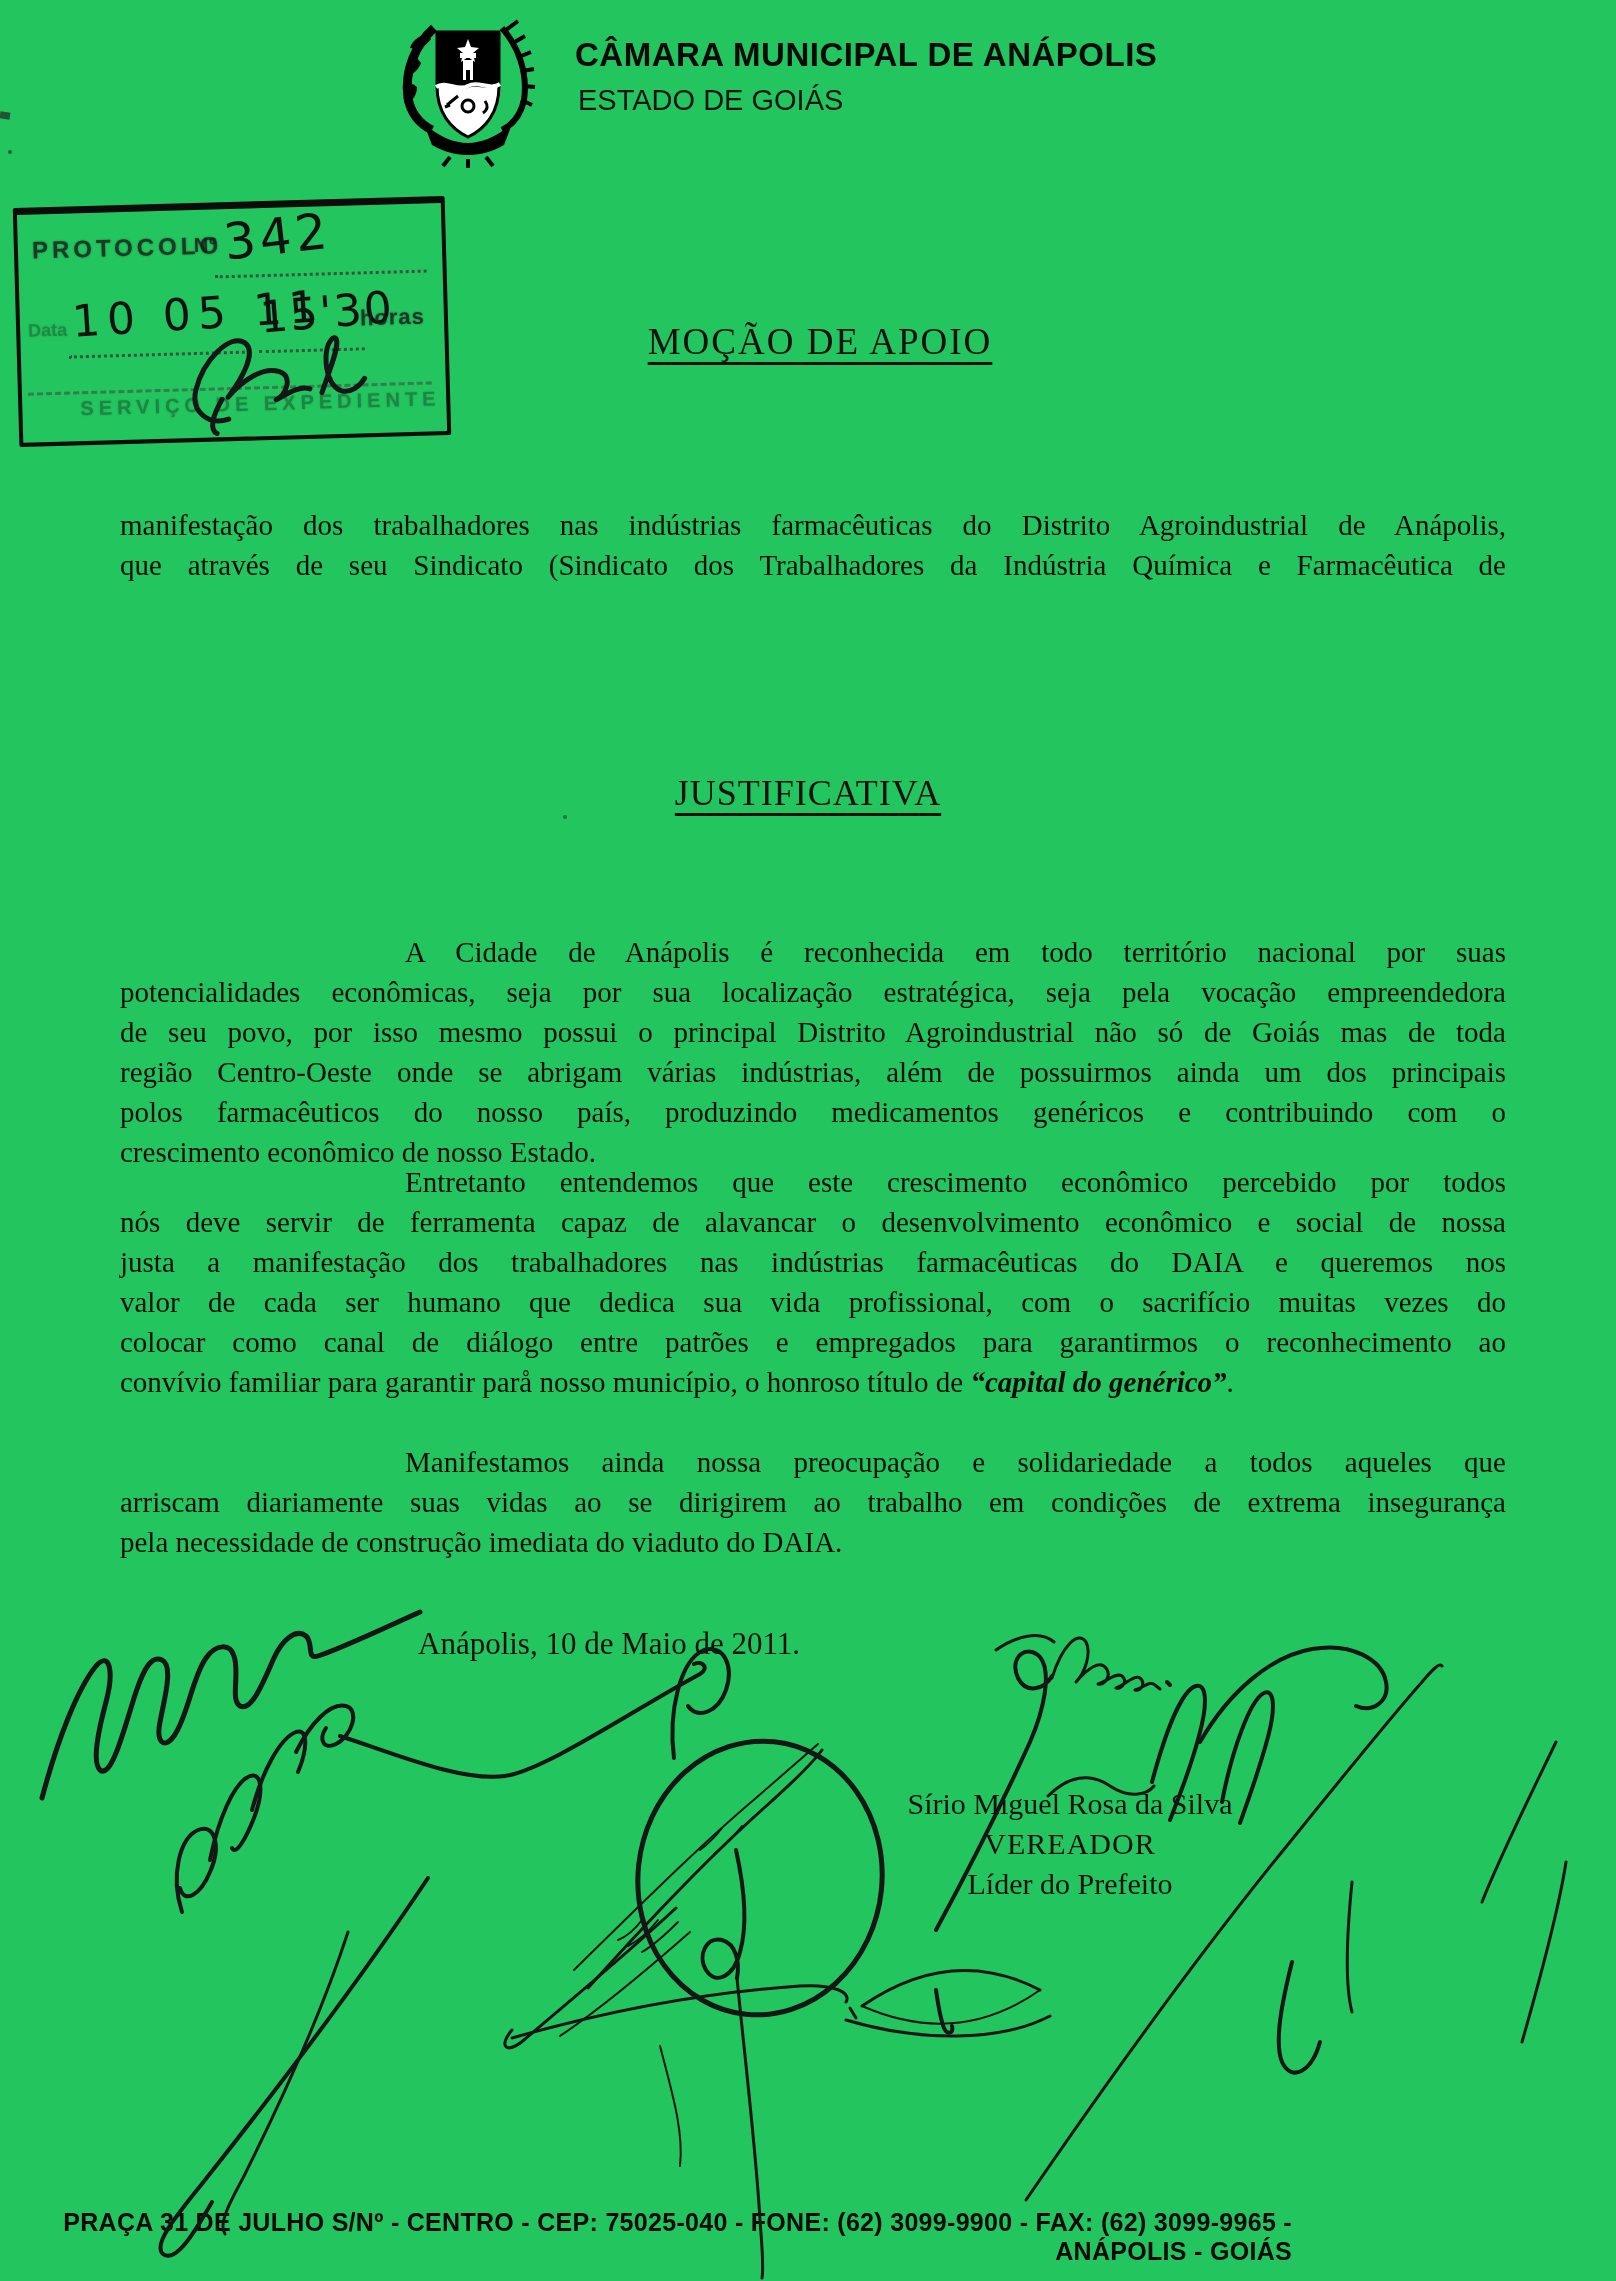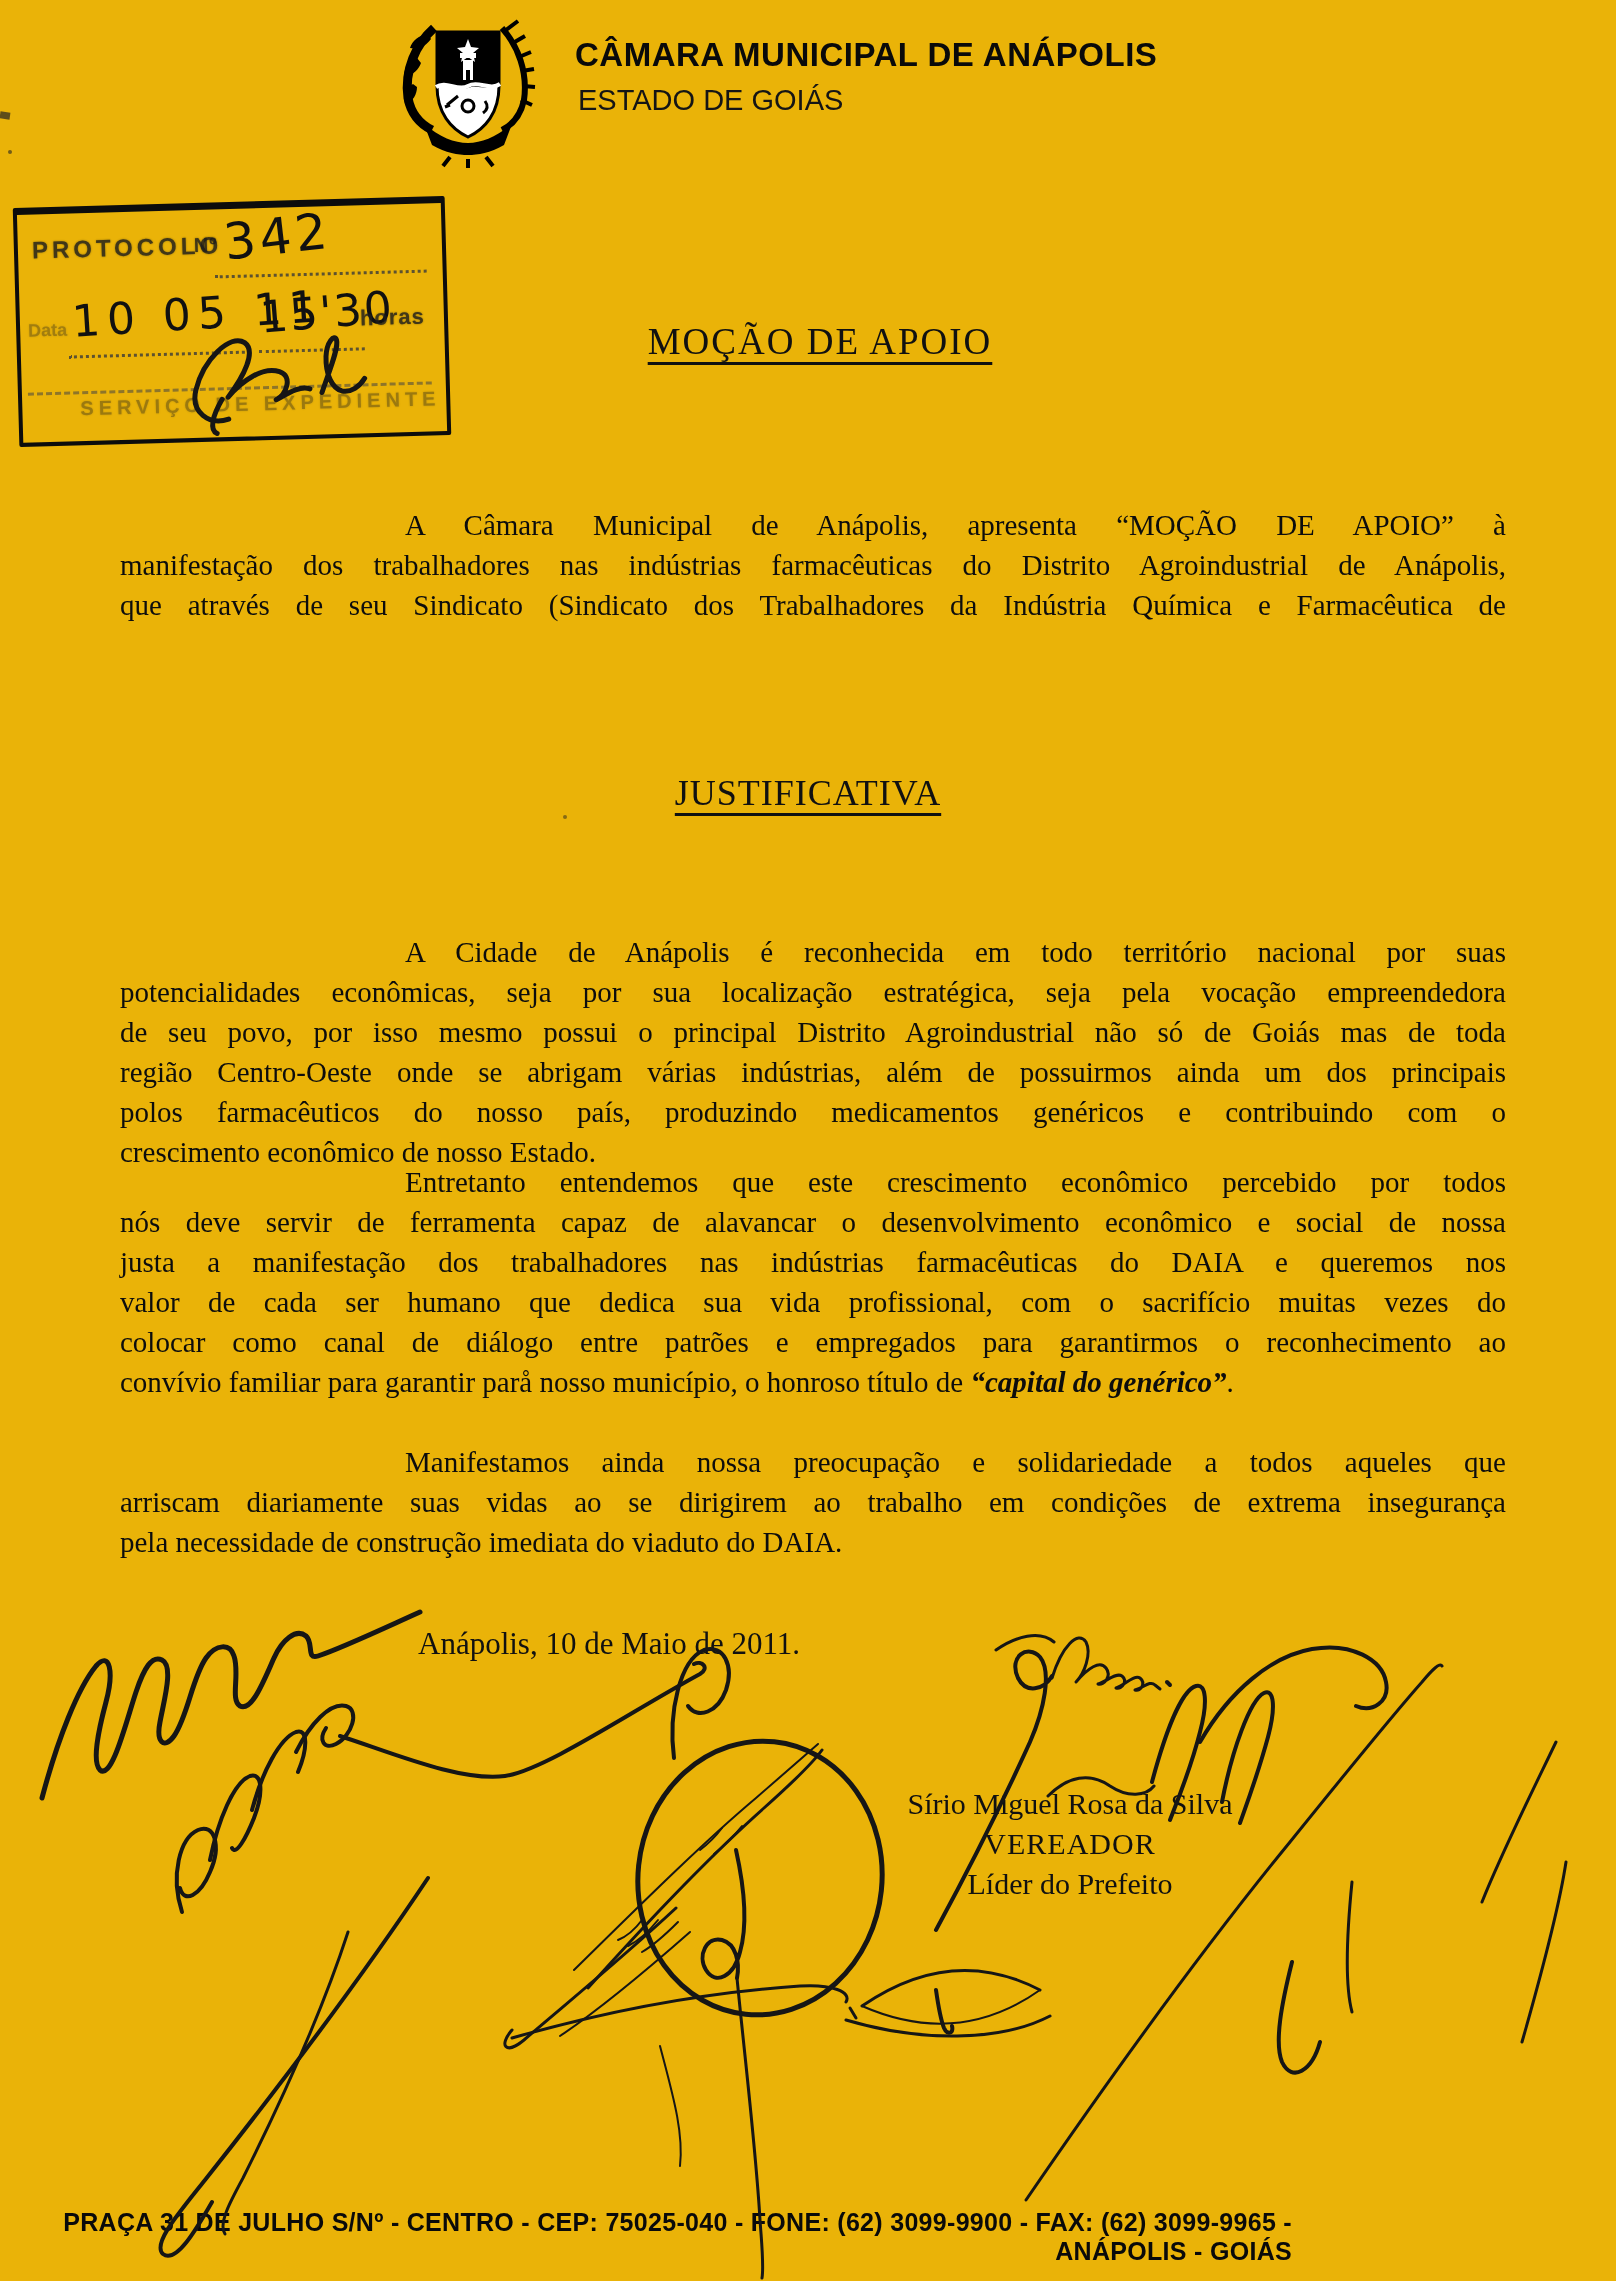--- a/index.html
+++ b/index.html
@@ -1,16 +1,16 @@
 <!DOCTYPE html>
 <html><head>
 <meta charset="utf-8">
 <style>
   html,body{margin:0;padding:0;background:#e8e8e8;}
-  .page{position:relative;width:1616px;height:2281px;background:#eab308;overflow:hidden;
+  .page{position:relative;width:1616px;height:2281px;background:#22c55e;overflow:hidden;
         font-family:"Liberation Serif","DejaVu Serif",serif;color:#111;margin:0 auto;}
   .abs{position:absolute;}
   
   .org-name{left:575px;top:36px;font-family:"Liberation Sans","DejaVu Sans",sans-serif;
             font-weight:bold;font-size:33px;letter-spacing:.5px;color:#0a0a0a;}
   .org-sub{left:578px;top:84px;font-family:"Liberation Sans","DejaVu Sans",sans-serif;
            font-size:29px;color:#151515;}
   
   .stamp{left:16px;top:202px;width:424px;height:228px;border:4px solid #0c0c0c;border-top-width:7px;
          transform:rotate(-1.6deg);border-radius:2px;font-family:"Liberation Sans","DejaVu Sans",sans-serif;}
@@ -95,21 +95,20 @@
       <path class="ink" stroke-width="5" d="M204,108 C212,86 222,64 220,56 C218,49 210,58 209,72 C208,90 214,104 224,107 C233,109 242,103 247,95"></path>
       <path class="ink" stroke-width="5" d="M104,112 C94,128 90,142 98,146"></path>
     </svg>
   </div>
 
   <div class="abs doc-title">
     <span>MOÇÃO DE APOIO</span>
   </div>
 
   <div class="abs para p1">
-      <div class="tline first">A Câmara Municipal de Anápolis, apresenta “MOÇÃO DE APOIO” à</div>
       <div class="tline">manifestação dos trabalhadores nas indústrias farmacêuticas do Distrito Agroindustrial de Anápolis,</div>
       <div class="tline">que através de seu Sindicato (Sindicato dos Trabalhadores da Indústria Química e Farmacêutica de</div>
     </div>
 
   <div class="abs section-heading">
     <span>JUSTIFICATIVA</span>
   </div>
 
   <div class="abs para p2">
       <div class="tline first">A Cidade de Anápolis é reconhecida em todo território nacional por suas</div>

